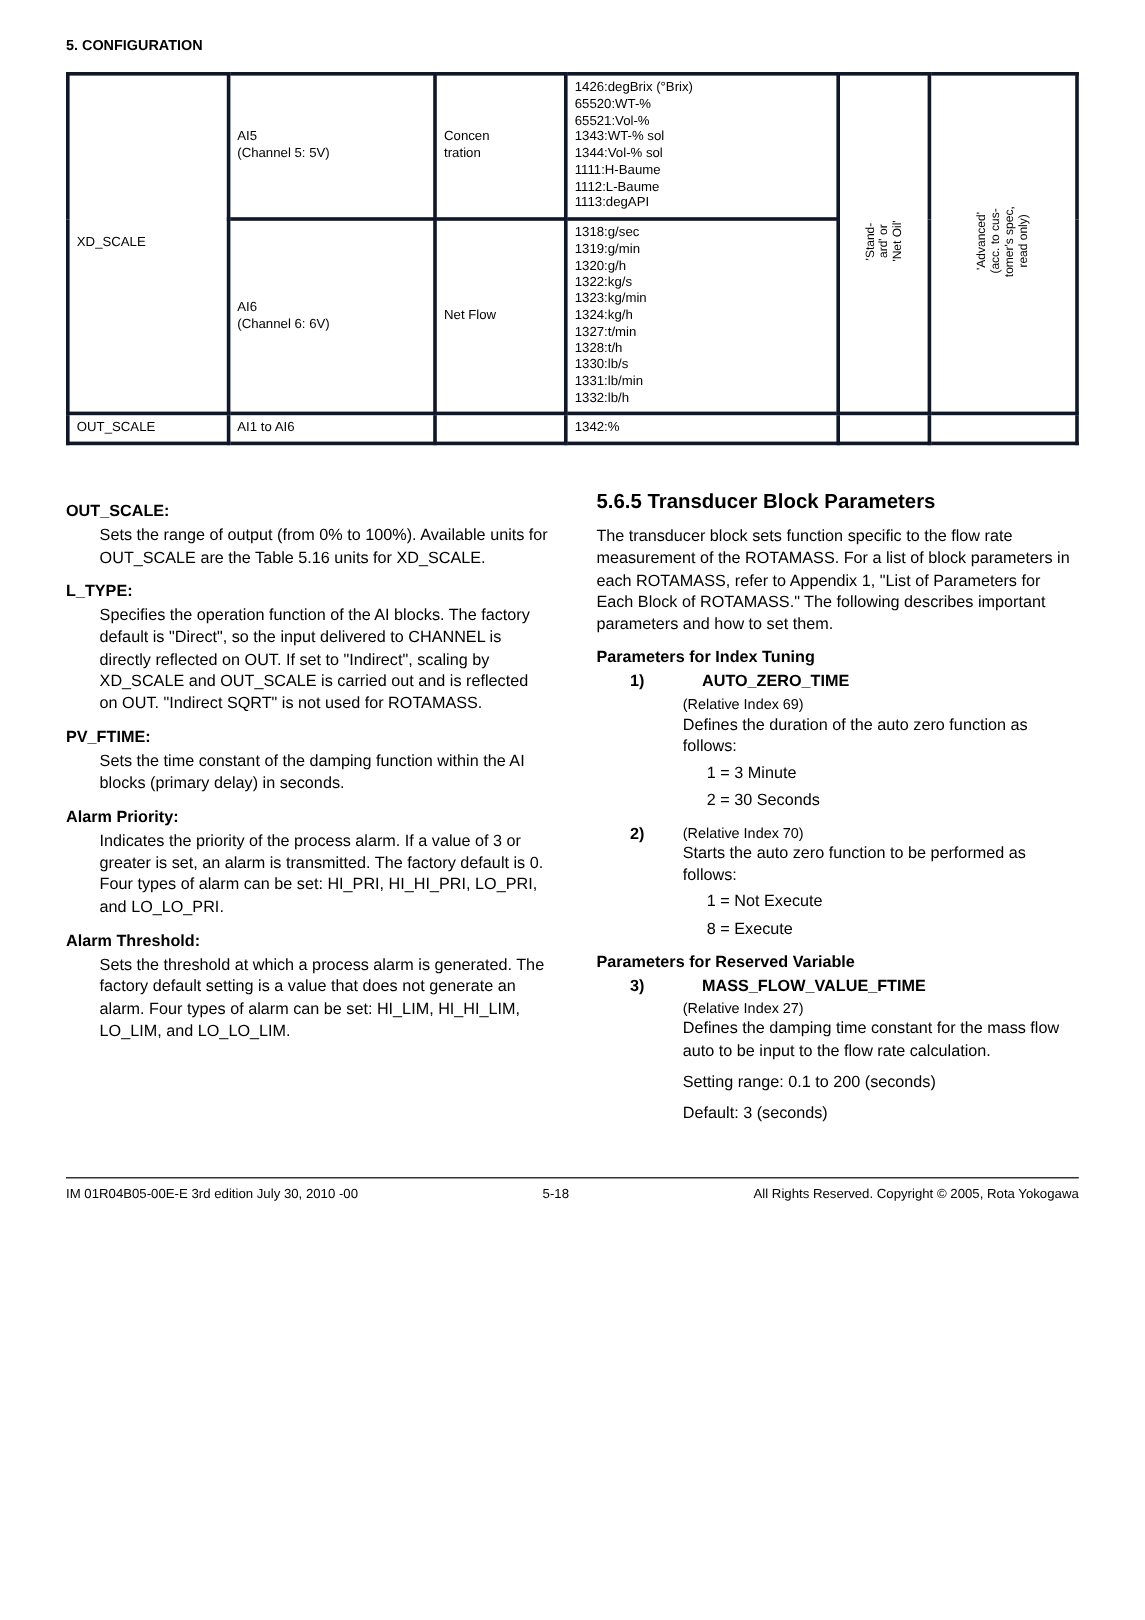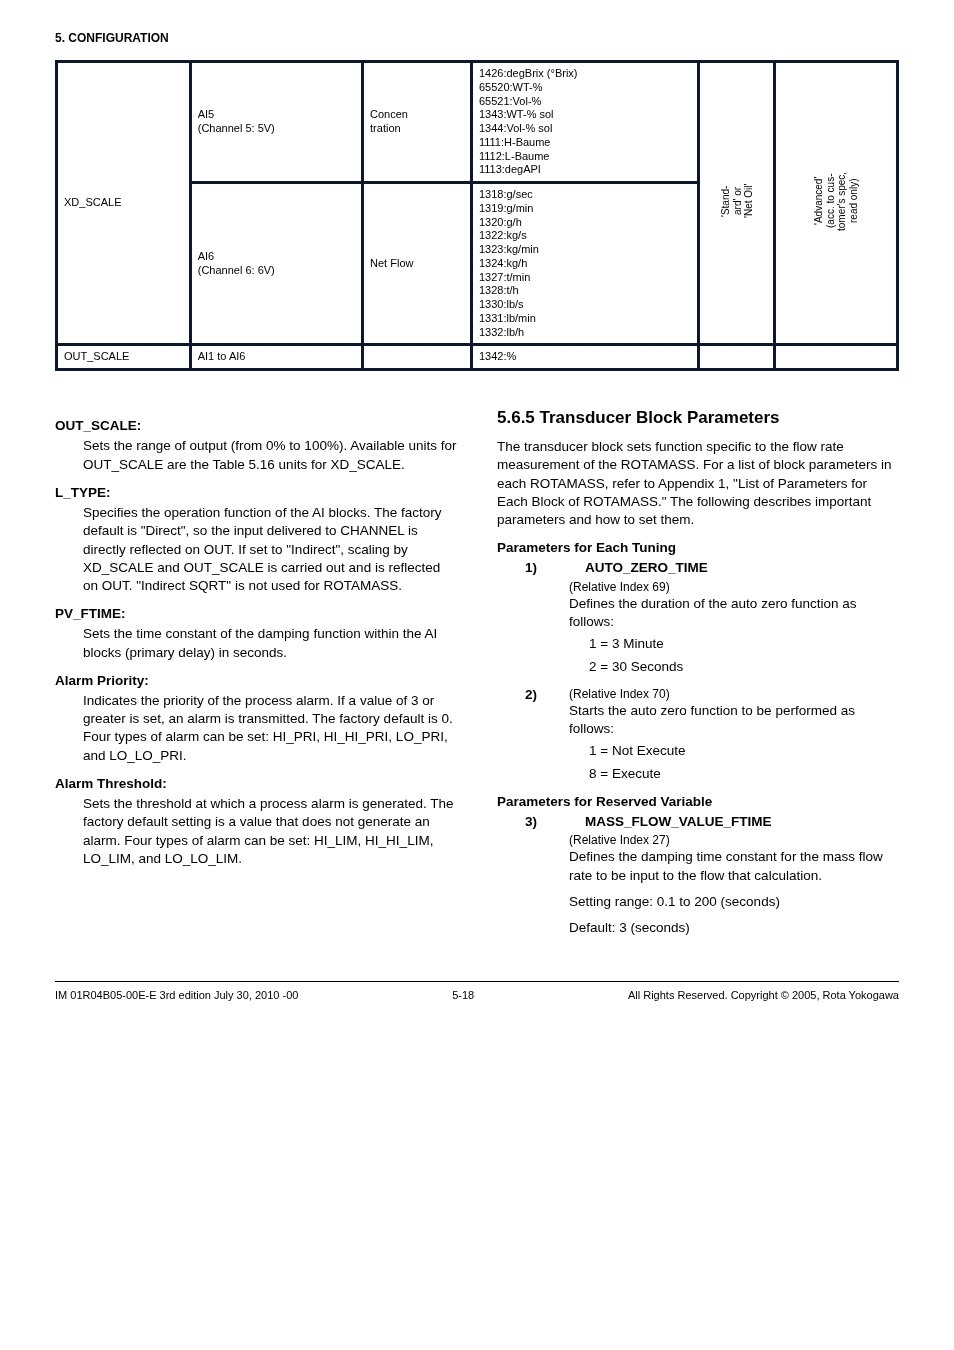--- a/index.html
+++ b/index.html
@@ -199,21 +199,21 @@
       <p class="term-text">Indicates the priority of the process alarm. If a value of 3 or greater is set, an alarm is transmitted. The factory default is 0. Four types of alarm can be set: HI_PRI, HI_HI_PRI, LO_PRI, and LO_LO_PRI.</p>
 
       <div class="term-label">Alarm Threshold:</div>
       <p class="term-text">Sets the threshold at which a process alarm is generated. The factory default setting is a value that does not generate an alarm. Four types of alarm can be set: HI_LIM, HI_HI_LIM, LO_LIM, and LO_LO_LIM.</p>
     </div>
 
     <div class="col right">
       <h3 class="sect">5.6.5  Transducer Block Parameters</h3>
       <p>The transducer block sets function specific to the flow rate measurement of the ROTAMASS.  For a list of block parameters in each ROTAMASS, refer to Appendix 1, "List of Parameters for Each Block of ROTAMASS."   The following describes important parameters and how to set them.</p>
 
-      <div class="sub-title">Parameters for Each Tuning</div>
+      <div class="sub-title">Parameters for Index Tuning</div>
       <ol class="numlist">
         <li>
           <span class="num">1)</span>
           <span class="p-title">AUTO_ZERO_TIME</span>
           <span class="p-sub">(Relative Index 69)</span>
           <div>Defines the duration of the auto zero function as follows:</div>
           <div class="indented">1 = 3 Minute</div>
           <div class="indented">2 = 30 Seconds</div>
         </li>
         <li>
@@ -224,21 +224,21 @@
           <div class="indented">8 = Execute</div>
         </li>
       </ol>
 
       <div class="sub-title">Parameters for Reserved Variable</div>
       <ol class="numlist">
         <li>
           <span class="num">3)</span>
           <span class="p-title">MASS_FLOW_VALUE_FTIME</span>
           <span class="p-sub">(Relative Index 27)</span>
-          <div>Defines the damping time constant for the mass flow rate to be input to the flow that calculation.</div>
+          <div>Defines the damping time constant for the mass flow auto to be input to the flow rate calculation.</div>
           <div style="margin-top:8px;">Setting range: 0.1 to 200 (seconds)</div>
           <div style="margin-top:8px;">Default:  3 (seconds)</div>
         </li>
       </ol>
     </div>
   </div>
 
   <div class="footer">
     <div>IM 01R04B05-00E-E    3rd edition July 30, 2010 -00</div>
     <div class="mid">5-18</div>

